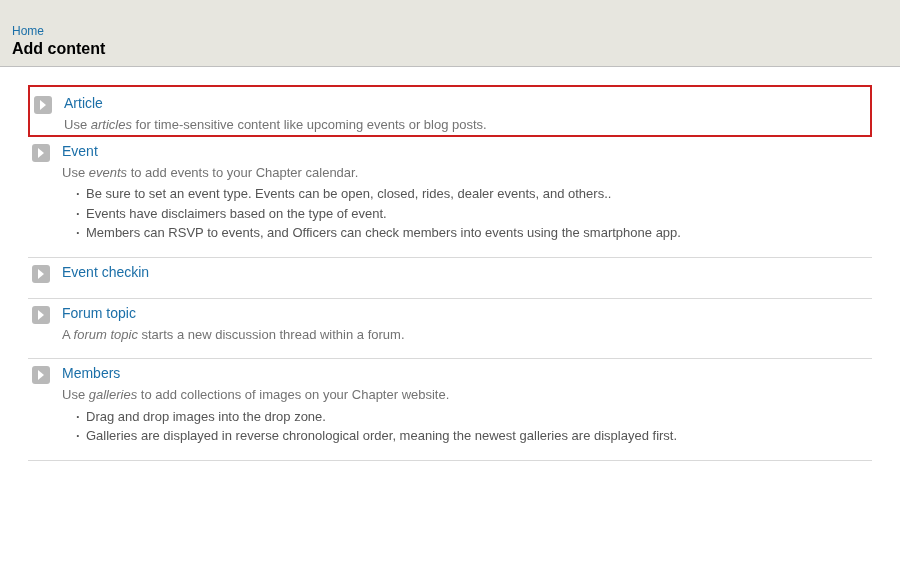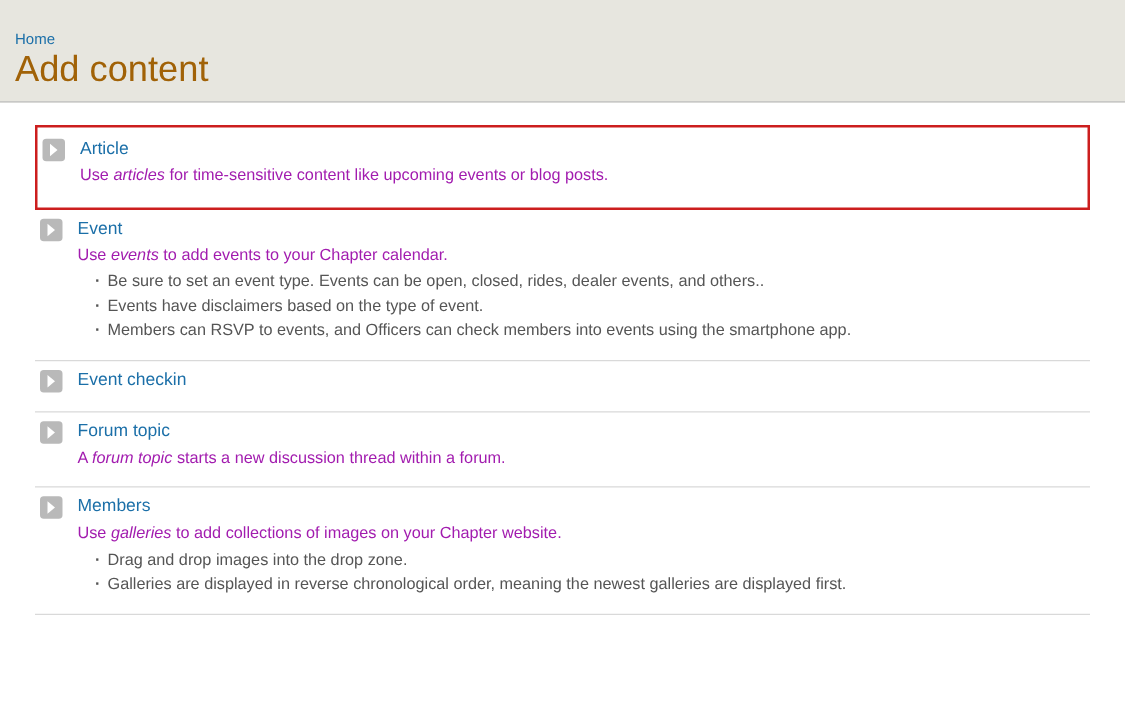--- a/index.html
+++ b/index.html
@@ -17,36 +17,36 @@
     border-bottom: 1px solid #bfbfbf;
     padding: 24px 12px 8px 12px;
   }
   .breadcrumb {
     font-size: 12px;
     color: #1b6fa8;
     margin-bottom: 2px;
     cursor: pointer;
   }
   .page-title {
-    font-size: 29px;
-    font-weight: normal;
-    color: #a16207;
+    font-size: 16px;
+    font-weight: bold;
+    color: #000000;
   }
   .content-list {
     padding: 0 28px 0 28px;
     margin-top: 18px;
   }
   .ct-item {
     border-bottom: 1px solid #d9d9d9;
     padding: 6px 4px 14px 4px;
     position: relative;
   }
   .ct-item.highlight {
     border: 2px solid #cc1e1e;
-    padding: 8px 4px 16px 4px;
+    padding: 8px 4px 0 4px;
   }
   .ct-row {
     display: flex;
     align-items: flex-start;
   }
   .chevron {
     width: 18px;
     height: 18px;
     background: #b9b9b9;
     border-radius: 3px;
@@ -67,21 +67,21 @@
   }
   .ct-body { flex: 1; }
   .ct-title {
     color: #1b6fa8;
     font-size: 14px;
     margin-bottom: 4px;
     display: inline-block;
     cursor: pointer;
   }
   .ct-desc {
-    color: #a21caf;
+    color: #737373;
     font-size: 13px;
     line-height: 1.5;
   }
   .ct-desc em {
     font-style: italic;
   }
   ul.bullets {
     list-style: none;
     padding-left: 14px;
     margin-top: 2px;

